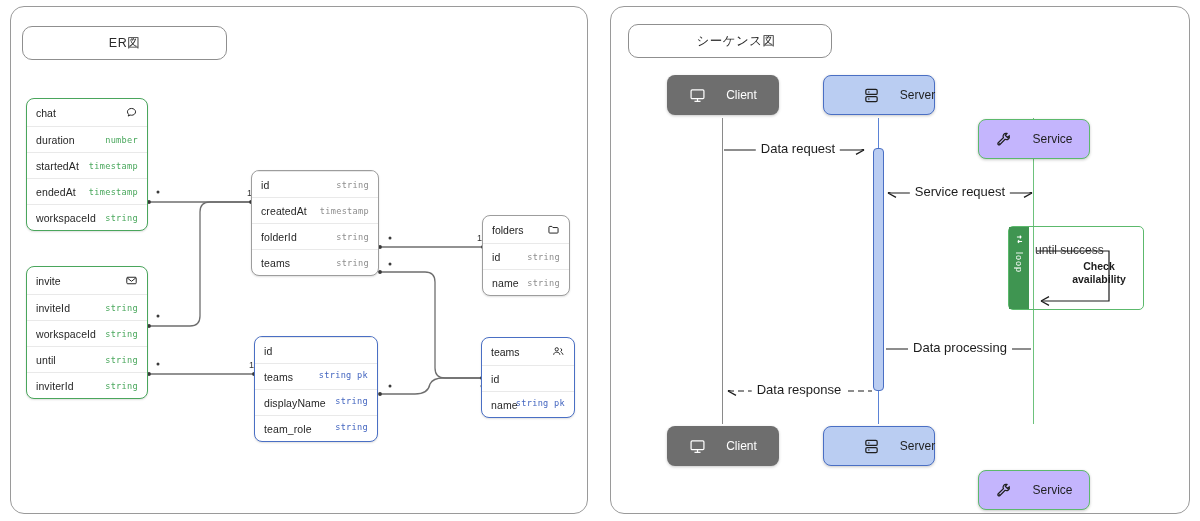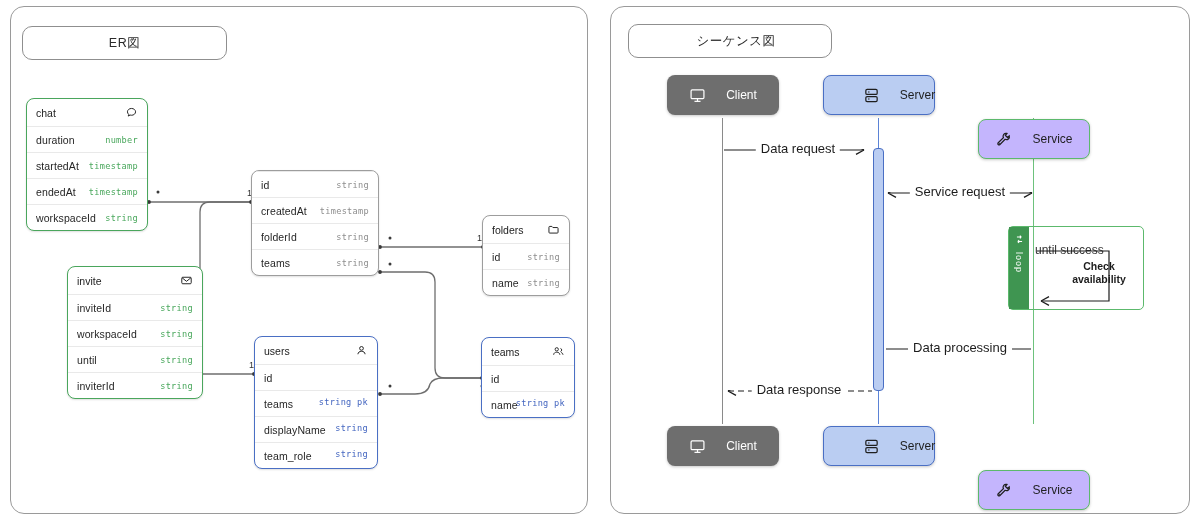--- a/index.html
+++ b/index.html
@@ -62,21 +62,21 @@
     white-space: nowrap;
   }
   .tbl.green .ftype { color: #49a75c; }
   .tbl.gray  .ftype { color: #8d8d8d; }
   .tbl.blue  .ftype { color: #4466c0; margin-top: 48px; }
   .tbl .hdr .tname { font-size: 10.5px; color: #222; }
   .tbl .hdr .ticon { margin-left: auto; display: flex; align-items: center; }
   .tbl .hdr .ticon svg { display: block; }
 
   #t-chat       { left: 26px;  top: 98px;  width: 122px; }
-  #t-invite     { left: 26px;  top: 266px; width: 136px; margin-left: 41px; }
+  #t-invite     { left: 26px;  top: 266px; width: 122px; }
   #t-workspaces { left: 251px; top: 170px; width: 128px; }
   #t-folders    { left: 482px; top: 215px; width: 88px;  }
   #t-users      { left: 254px; top: 336px; width: 124px; }
   #t-teams      { left: 481px; top: 337px; width: 94px;  }
 
   
   .card1 {
     position: absolute; font-size: 9px; color: #333;
     font-family: "Liberation Sans", sans-serif;
   }
@@ -287,29 +287,20 @@
       <span class="fname">id</span>
       <span class="ftype">string</span>
     </div>
     <div class="row">
       <span class="fname">name</span>
       <span class="ftype">string</span>
     </div>
   </div>
 
   <div class="tbl blue" id="t-users">
-    <div class="row hdr">
-      <span class="tname">users</span>
-      <span class="ticon">
-        <svg width="13" height="13" viewBox="0 0 16 16" fill="none" stroke="#222" stroke-width="1.2">
-          <circle cx="8" cy="5.4" r="2.3"></circle>
-          <path d="M3.6 12.6 c0-2.3 2-3.6 4.4-3.6 s4.4 1.3 4.4 3.6"></path>
-        </svg>
-      </span>
-    </div>
     <div class="row">
       <span class="fname">id</span>
       <span class="ftype">string pk</span>
     </div>
     <div class="row">
       <span class="fname">teams</span>
       <span class="ftype">string</span>
     </div>
     <div class="row">
       <span class="fname">displayName</span>

